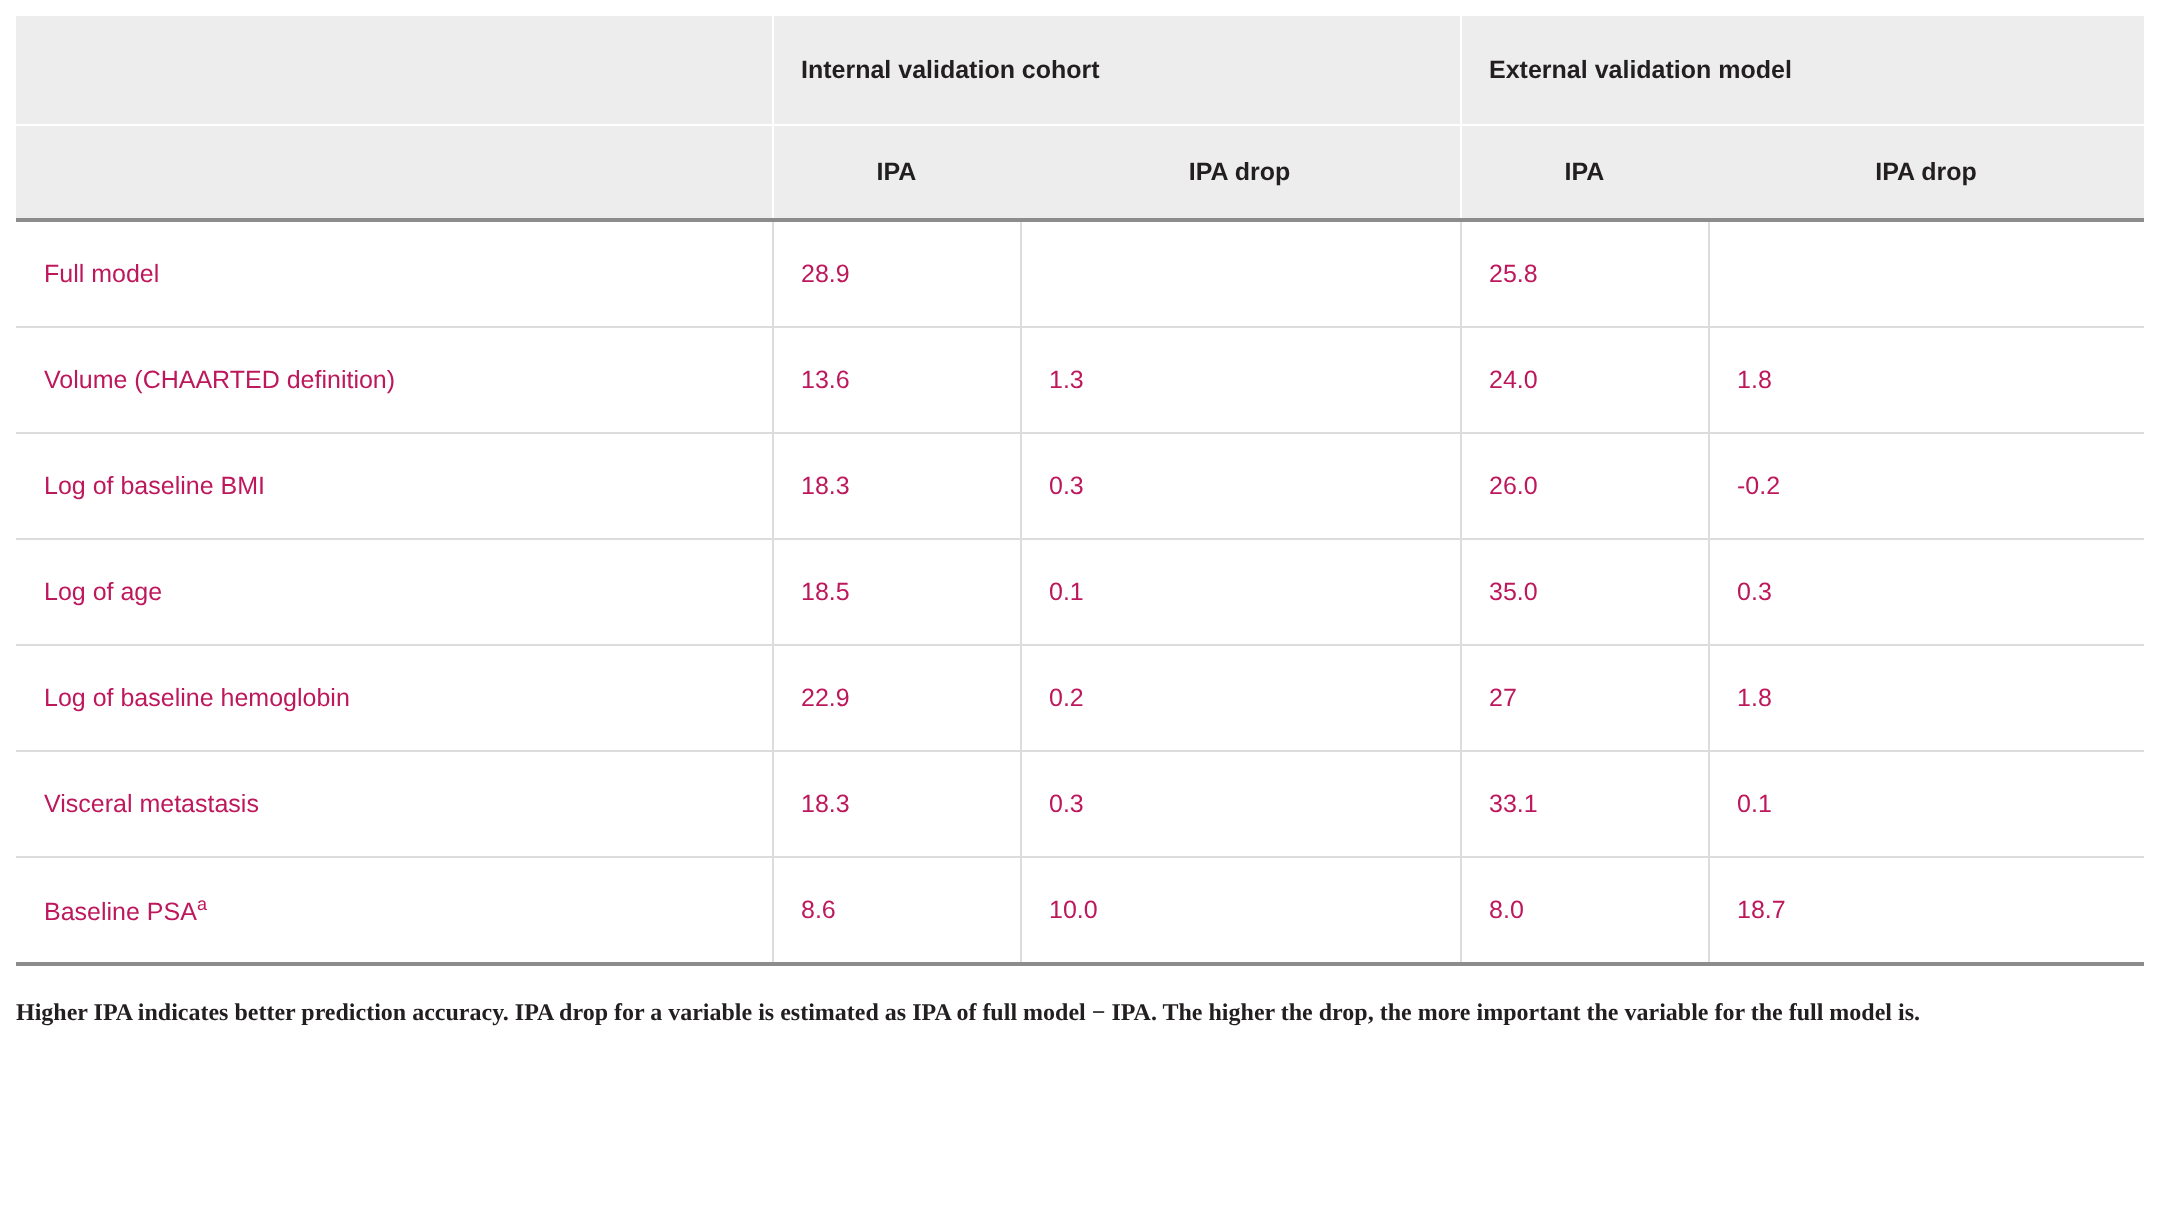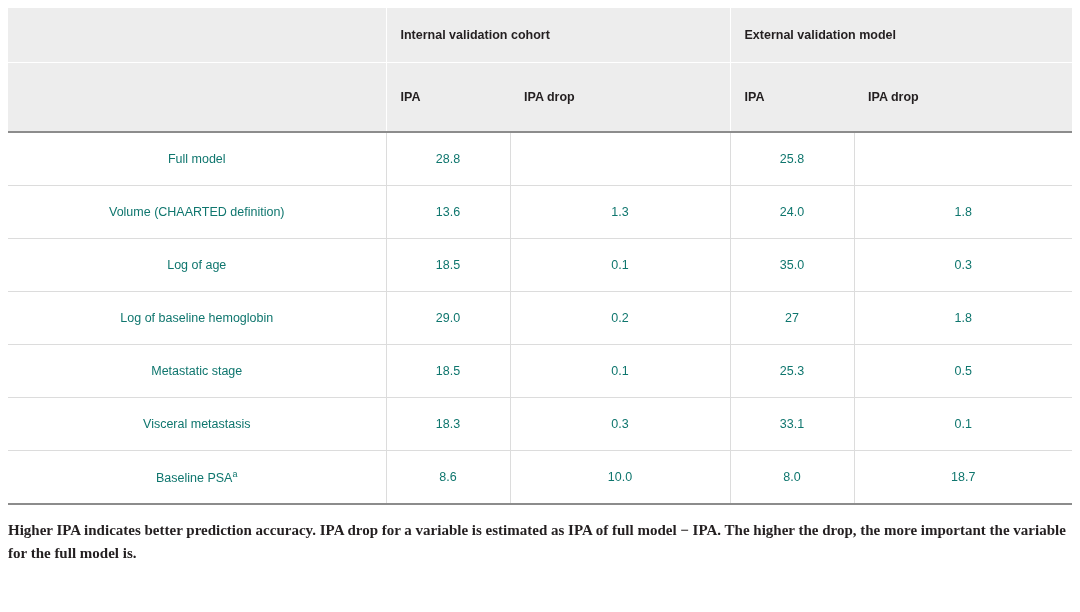--- a/index.html
+++ b/index.html
@@ -48,48 +48,48 @@
   .hdr-group th.grp {
     border-left: 1px solid #ffffff;
     margin-top: 24px;
   }
   .hdr-sub th {
     background: #ededed;
     border: none;
     border-bottom: 2px solid #8c8c8c;
     height: 46px;
     vertical-align: middle;
-    text-align: left;
-    padding: 11px 14px;
+    text-align: center;
+    padding: 0 14px;
     font-weight: bold;
     font-size: 12.5px;
     color: #231f20;
   }
   .hdr-sub th.sep {
     border-left: 1px solid #ffffff;
   }
   tbody td {
     height: 52px;
     vertical-align: middle;
-    text-align: center;
+    text-align: left;
     padding: 0 14px;
     border-bottom: 1px solid #dcdcdc;
     border-right: 1px solid #dcdcdc;
     font-size: 12.5px;
-    color: #0f766e;
+    color: #be185d;
     background: #ffffff;
   }
   tbody td.last { border-right: none; }
   tbody tr:last-child td { border-bottom: 2px solid #8c8c8c; }
 
   .footnote {
     margin: 14px 8px 0 8px;
     width: 1058px;
     font-family: "Liberation Serif", serif;
-    font-size: 15px;
+    font-size: 12px;
     line-height: 1.55;
     color: #231f20;
     font-weight: bold;
   }
   sup { font-size: 9px; vertical-align: super; }
 </style>
 </head>
 <body>
 
 <div class="page">
@@ -112,52 +112,52 @@
         <th></th>
         <th class="sep">IPA</th>
         <th>IPA drop</th>
         <th class="sep">IPA</th>
         <th>IPA drop</th>
       </tr>
     </thead>
     <tbody>
       <tr>
         <td>Full model</td>
-        <td>28.8</td>
+        <td>28.9</td>
         <td></td>
         <td>25.8</td>
         <td class="last"></td>
       </tr>
       <tr>
         <td>Volume (CHAARTED definition)</td>
         <td>13.6</td>
         <td>1.3</td>
         <td>24.0</td>
         <td class="last">1.8</td>
       </tr>
       <tr>
+        <td>Log of baseline BMI</td>
+        <td>18.3</td>
+        <td>0.3</td>
+        <td>26.0</td>
+        <td class="last">-0.2</td>
+      </tr>
+      <tr>
         <td>Log of age</td>
         <td>18.5</td>
         <td>0.1</td>
         <td>35.0</td>
         <td class="last">0.3</td>
       </tr>
       <tr>
         <td>Log of baseline hemoglobin</td>
-        <td>29.0</td>
+        <td>22.9</td>
         <td>0.2</td>
         <td>27</td>
         <td class="last">1.8</td>
-      </tr>
-      <tr>
-        <td>Metastatic stage</td>
-        <td>18.5</td>
-        <td>0.1</td>
-        <td>25.3</td>
-        <td class="last">0.5</td>
       </tr>
       <tr>
         <td>Visceral metastasis</td>
         <td>18.3</td>
         <td>0.3</td>
         <td>33.1</td>
         <td class="last">0.1</td>
       </tr>
       <tr>
         <td><span>Baseline PSA</span><sup>a</sup></td>

